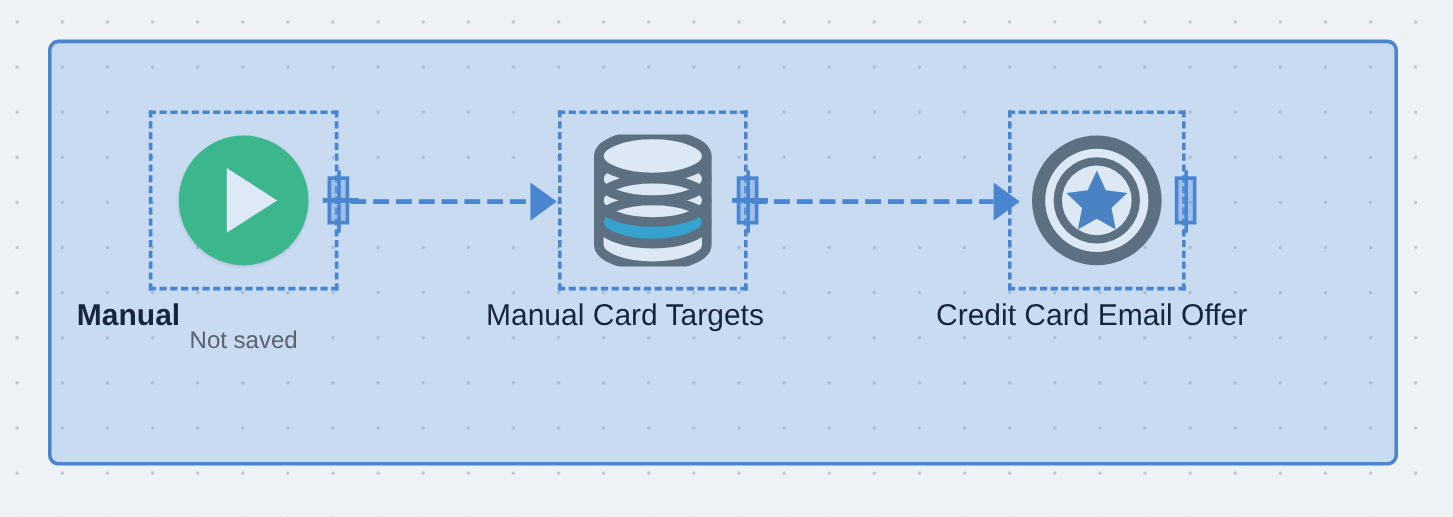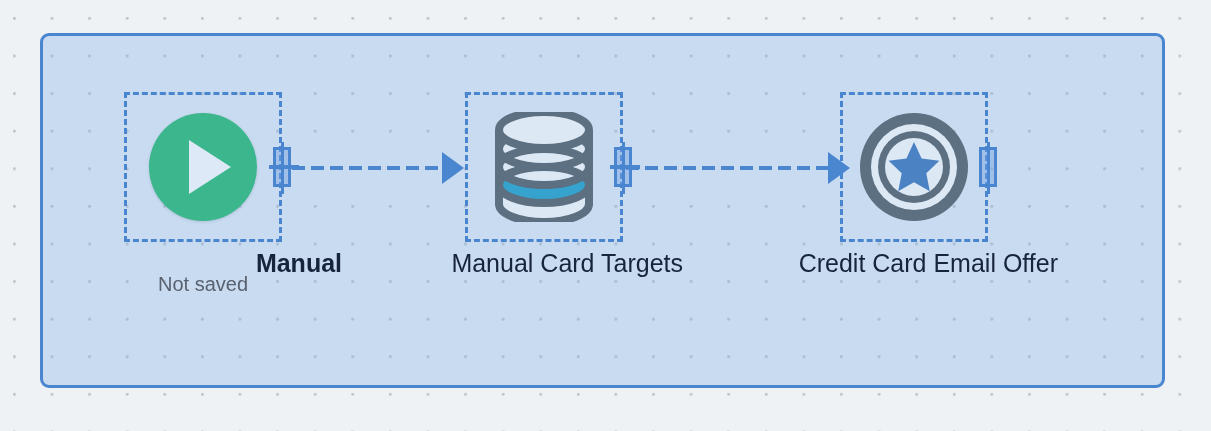--- a/index.html
+++ b/index.html
@@ -60,21 +60,21 @@
     height: 150px;
     display: flex;
     align-items: center;
     justify-content: center;
   }
   .node-label {
     position: absolute;
     top: 156px;
     left: -60px;
     width: 278px;
-    text-align: right;
+    text-align: left;
     font-size: 25px;
     color: #16243c;
     line-height: 30px;
     white-space: nowrap;
   }
   .node-label.bold {
     font-weight: bold;
   }
   .node-sublabel {
     position: absolute;

